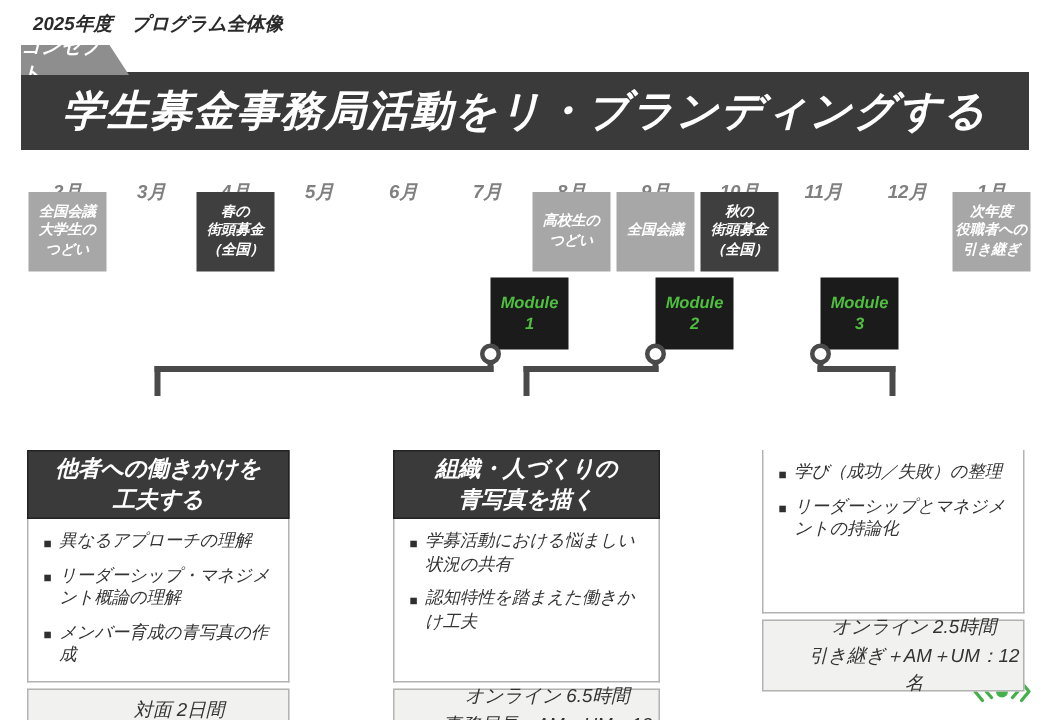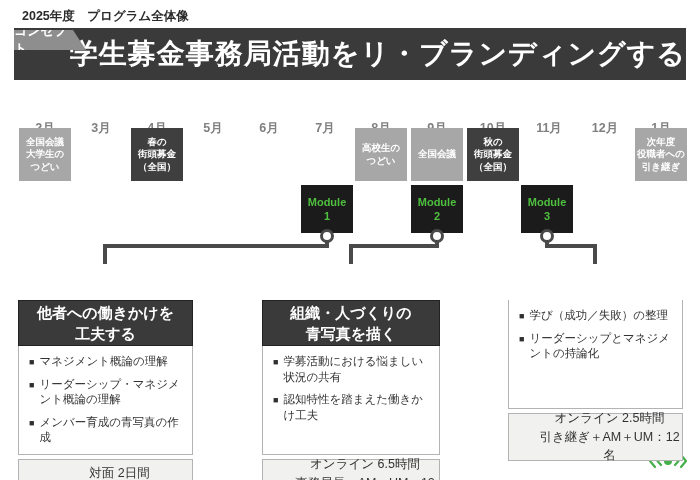--- a/index.html
+++ b/index.html
@@ -1,41 +1,41 @@
 <!DOCTYPE html>
 <html style="--banner_bg: #3a3a3a; --tab_bg: #8e8e8e; --event_light: #a7a7a7; --event_dark: #3f3f3f; --module_bg: #1b1b1b; --module_green: #4fbf3f; --month_color: #808080; --logo_green: #43b049;"><head>
 <meta charset="utf-8">
 <style>
   html,body{margin:0;padding:0;background:#fff;}
   #stage{
     position:relative;width:700px;height:480px;background:#fff;overflow:hidden;
     font-family:"Liberation Sans","DejaVu Sans",sans-serif;color:#2b2b2b;
   }
-  .abs{position:absolute;}
+  .abs{position:absolute;font-style:italic;}
   
   #page-title{left:22px;top:8px;font-size:12.5px;font-weight:bold;color:#2b2b2b;white-space:pre;}
   
-  #banner{left:14px;top:28px;width:672px;height:52px;background:var(--banner_bg,#3a3a3a);
-    display:flex;align-items:center;justify-content:flex-end;}
+  #banner{left:14px;top:48px;width:672px;height:52px;background:var(--banner_bg,#3a3a3a);
+    display:flex;align-items:center;justify-content:center;}
   #banner-text{color:#fff;font-weight:bold;font-size:28px;letter-spacing:1px;white-space:nowrap;}
   #concept-tab{left:14px;top:30px;width:72px;height:20px;background:var(--tab_bg,#8e8e8e);
     color:#fff;font-size:13px;font-weight:bold;display:flex;align-items:center;justify-content:center;
     clip-path:polygon(0 0,calc(100% - 13px) 0,100% 100%,0 100%);padding-right:8px;box-sizing:border-box;}
   
   #month-row{left:17px;top:120px;width:672px;display:grid;grid-template-columns:repeat(12,1fr);}
   .month{font-size:12.5px;font-weight:bold;color:var(--month_color,#808080);text-align:center;}
   
   .event{top:128px;width:52px;height:53px;display:flex;align-items:center;justify-content:center;
     text-align:center;color:#fff;font-weight:bold;font-size:9.5px;line-height:1.3;white-space:pre-line;}
   .event.light{background:var(--event_light,#a7a7a7);}
   .event.dark{background:var(--event_dark,#3f3f3f);}
   
   .module{top:185px;width:52px;height:48px;background:var(--module_bg,#1b1b1b);
     display:flex;flex-direction:column;align-items:center;justify-content:center;
-    color:var(--module_green,#4fbf3f);font-weight:bold;font-size:11px;line-height:1.3;}
+    color:var(--module_green,#4fbf3f);font-weight:bold;font-size:11px;line-height:1.3;margin-left:26px;}
   .connector{background:#4a4a4a;z-index:1;}
   .node{width:8px;height:8px;border:3px solid #4a4a4a;background:#fff;border-radius:50%;z-index:2;}
   
   .col{top:263px;display:flex;flex-direction:column;z-index:3;margin-top:37px;}
   .col-header{height:44px;background:var(--banner_bg,#3a3a3a);border:1px solid #222;
     color:#fff;font-weight:bold;font-size:15px;line-height:1.4;display:flex;align-items:center;
     justify-content:center;text-align:center;white-space:pre-line;}
   .col-body{height:100px;background:#fff;border:1px solid #b3b3b3;border-top:none;
     padding:8px 8px 0 10px;box-sizing:content-box;}
   .col-body ul{list-style:none;margin:0;padding:0;}
@@ -119,21 +119,21 @@
   <div class="abs node" style="left:430px;top:229px;"></div>
   <div class="abs node" style="left:540px;top:229px;"></div>
 
   <div class="abs col" style="left:18px;width:175px;">
     <div class="col-header">他者への働きかけを
 工夫する</div>
     <div class="col-body">
       <ul>
         <li>
             <span class="sq">■</span>
-            <span>マネジメント概論の理解</span>
+            <span>異なるアプローチの理解</span>
           </li>
         <li>
             <span class="sq">■</span>
             <span>リーダーシップ・マネジメント概論の理解</span>
           </li>
         <li>
             <span class="sq">■</span>
             <span>メンバー育成の青写真の作成</span>
           </li>
       </ul>

